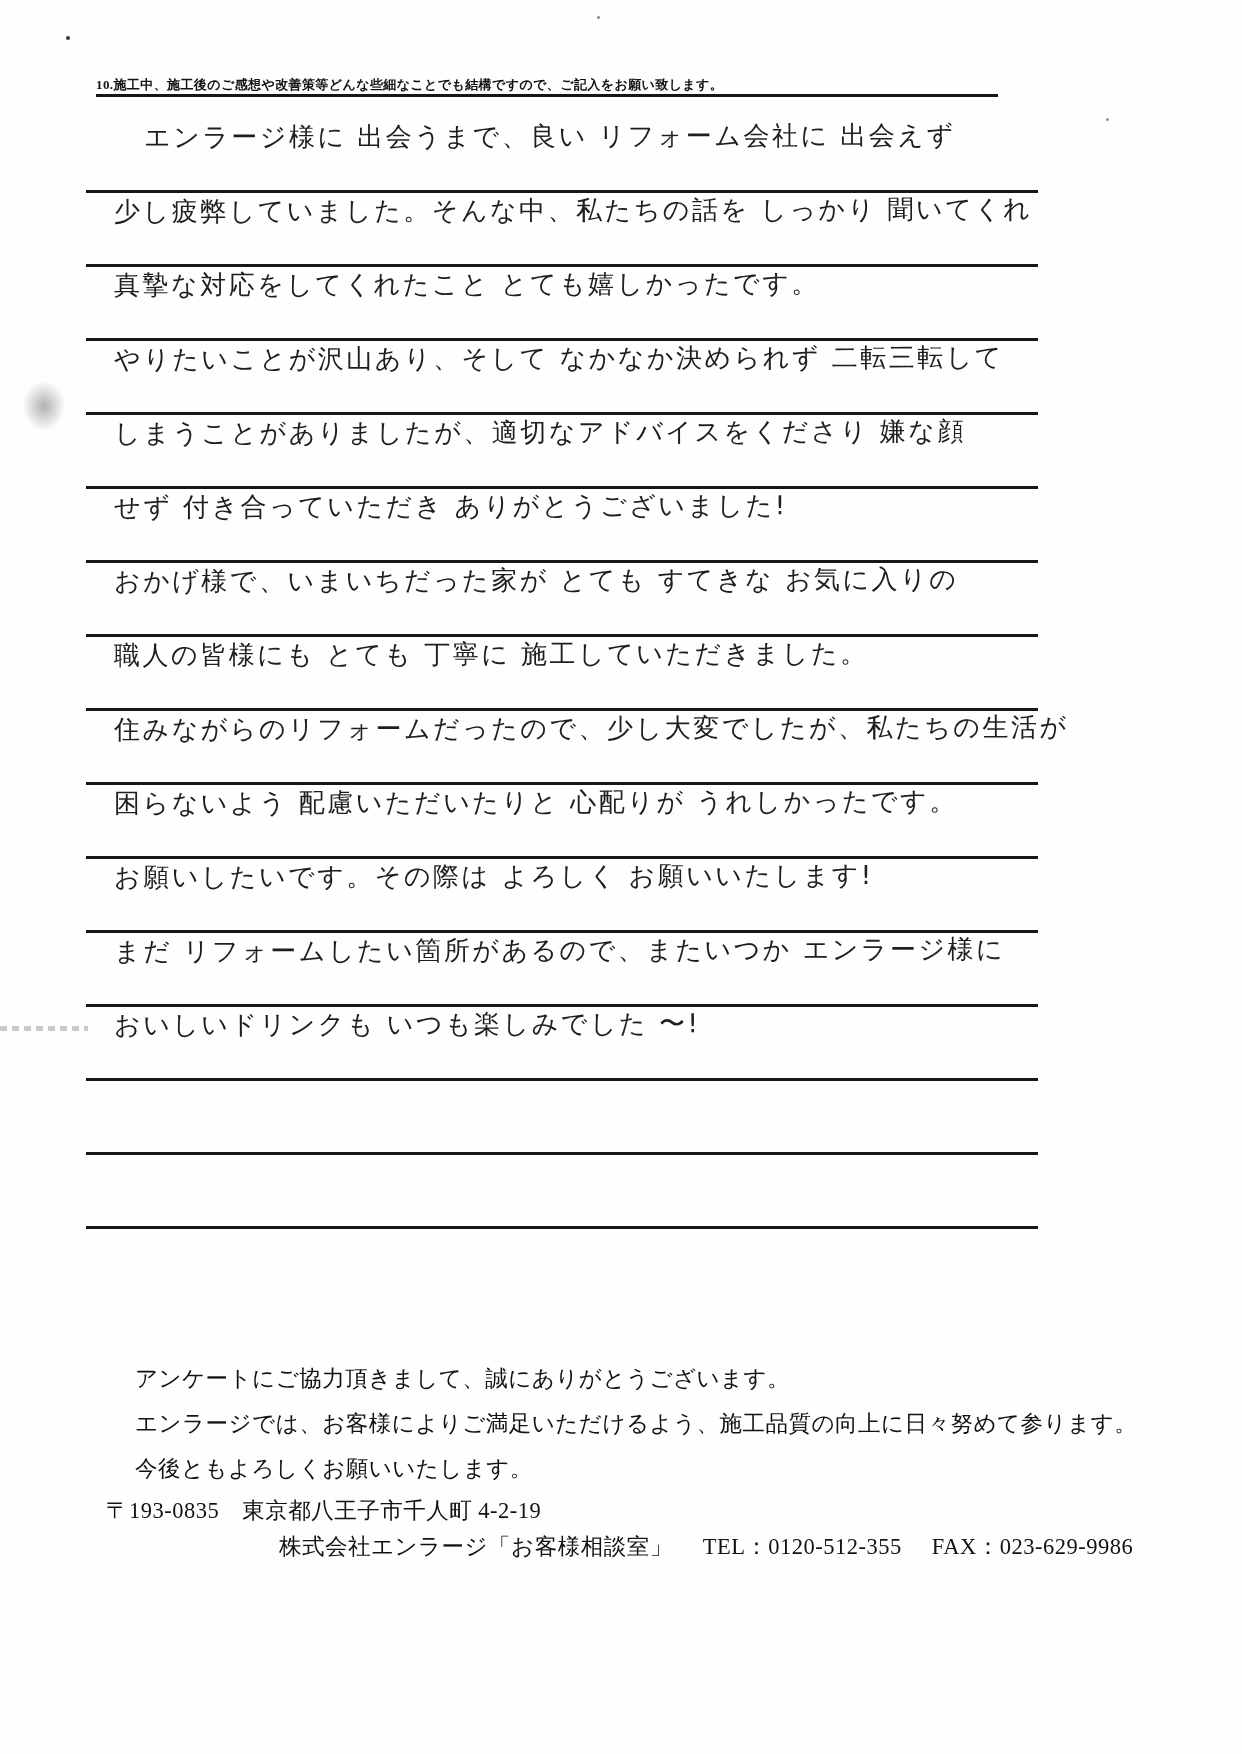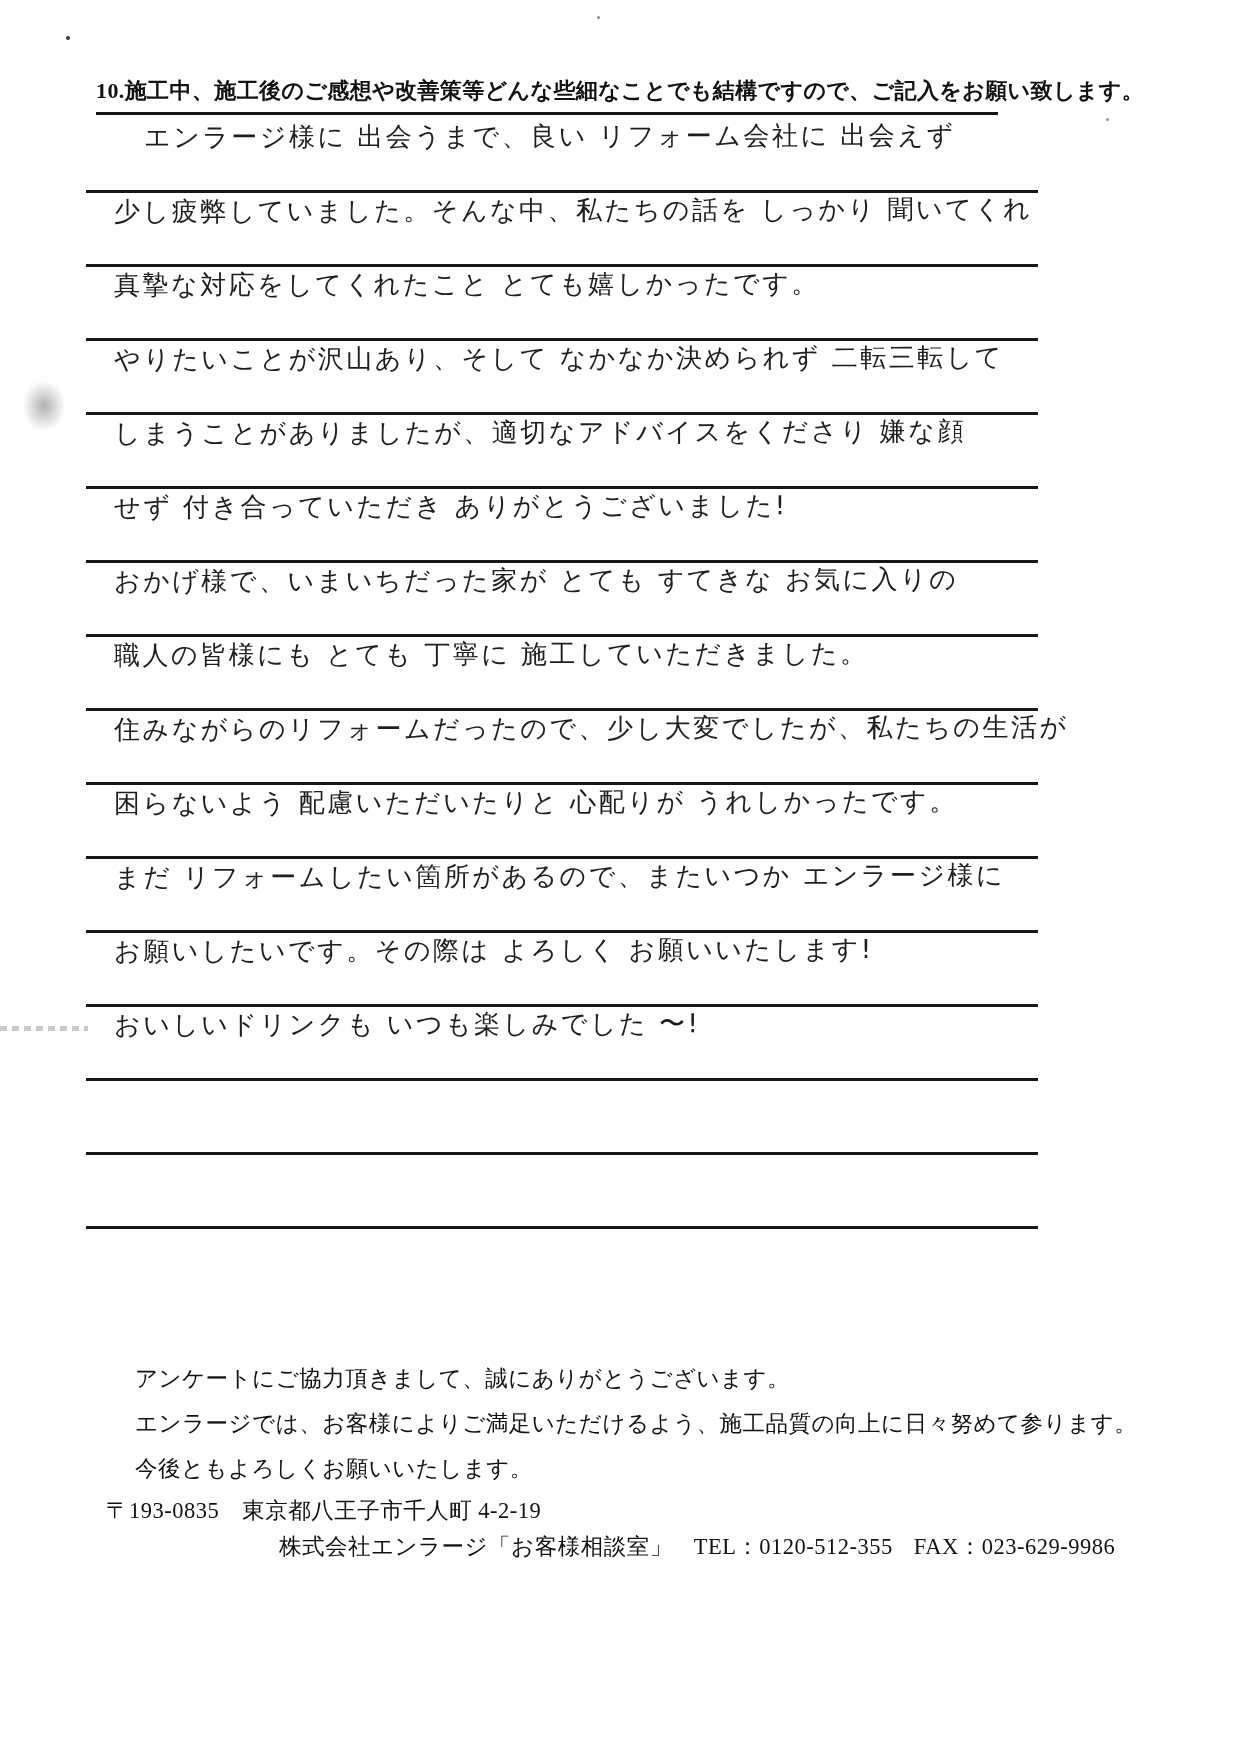--- a/index.html
+++ b/index.html
@@ -6,22 +6,22 @@
   body{
     width:1242px;height:1754px;position:relative;overflow:hidden;
     background:#ffffff;color:#121212;
     font-family:"Liberation Serif",serif;
   }
   .scan-page{position:absolute;inset:0;background:#fefefe}
 
   
   .q-header{
     position:absolute;top:76px;left:96px;width:902px;
-    font-size:22px;font-weight:bold;letter-spacing:.4px;white-space:nowrap;
-    border-bottom:3px solid #161616;padding-bottom:6px;
+    font-size:13px;font-weight:bold;letter-spacing:.4px;white-space:nowrap;
+    border-bottom:3px solid #161616;
   }
 
   
   .lines-area{position:absolute;top:119px;left:86px;width:952px}
   .rule-line{
     height:74px;box-sizing:border-box;border-bottom:3px solid #171717;
     display:flex;align-items:flex-start;padding:0 0 8px 28px;
   }
   .rule-line.indent-first{padding-left:58px}
   .hand-text{
@@ -29,21 +29,21 @@
     font-size:26px;letter-spacing:2.5px;color:#1e1e1e;white-space:nowrap;
     transform:rotate(-0.15deg);
   }
 
   
   .closing{position:absolute;top:1352px;left:127px;font-size:22.5px;line-height:37px;letter-spacing:.5px}
   .closing p{margin:8px;white-space:nowrap}
 
   
   .addr-line{position:absolute;top:1495px;left:106px;font-size:22.5px;letter-spacing:.5px;white-space:nowrap}
-  .company-row{position:absolute;top:1531px;left:279px;font-size:22.5px;letter-spacing:.5px;white-space:nowrap;display:flex;gap:21px}
+  .company-row{position:absolute;top:1531px;left:279px;font-size:22.5px;letter-spacing:.5px;white-space:nowrap;display:flex;gap:30px}
 
   
   .smudge-a{
     position:absolute;left:22px;top:380px;width:44px;height:52px;border-radius:50%;
     background:radial-gradient(ellipse at center,rgba(100,100,100,.5),rgba(255,255,255,0) 68%);
     filter:blur(1px);
   }
   .smudge-b{
     position:absolute;left:0;top:1026px;width:88px;height:5px;opacity:.45;
     background:repeating-linear-gradient(90deg,#8a8a8a 0 7px,transparent 7px 12px);
@@ -85,24 +85,24 @@
       <div class="rule-line">
         <span class="hand-text">職人の皆様にも とても 丁寧に 施工していただきました。</span>
       </div>
       <div class="rule-line">
         <span class="hand-text">住みながらのリフォームだったので、少し大変でしたが、私たちの生活が</span>
       </div>
       <div class="rule-line">
         <span class="hand-text">困らないよう 配慮いただいたりと 心配りが うれしかったです。</span>
       </div>
       <div class="rule-line">
-        <span class="hand-text">まだ リフォームしたい箇所があるので、またいつか エンラージ様に</span>
+        <span class="hand-text">お願いしたいです。その際は よろしく お願いいたします!</span>
       </div>
       <div class="rule-line">
-        <span class="hand-text">お願いしたいです。その際は よろしく お願いいたします!</span>
+        <span class="hand-text">まだ リフォームしたい箇所があるので、またいつか エンラージ様に</span>
       </div>
       <div class="rule-line">
         <span class="hand-text">おいしいドリンクも いつも楽しみでした 〜!</span>
       </div>
       <div class="rule-line"></div>
       <div class="rule-line"></div>
     </div>
 
   <div class="closing">
     <p>アンケートにご協力頂きまして、誠にありがとうございます。</p>

